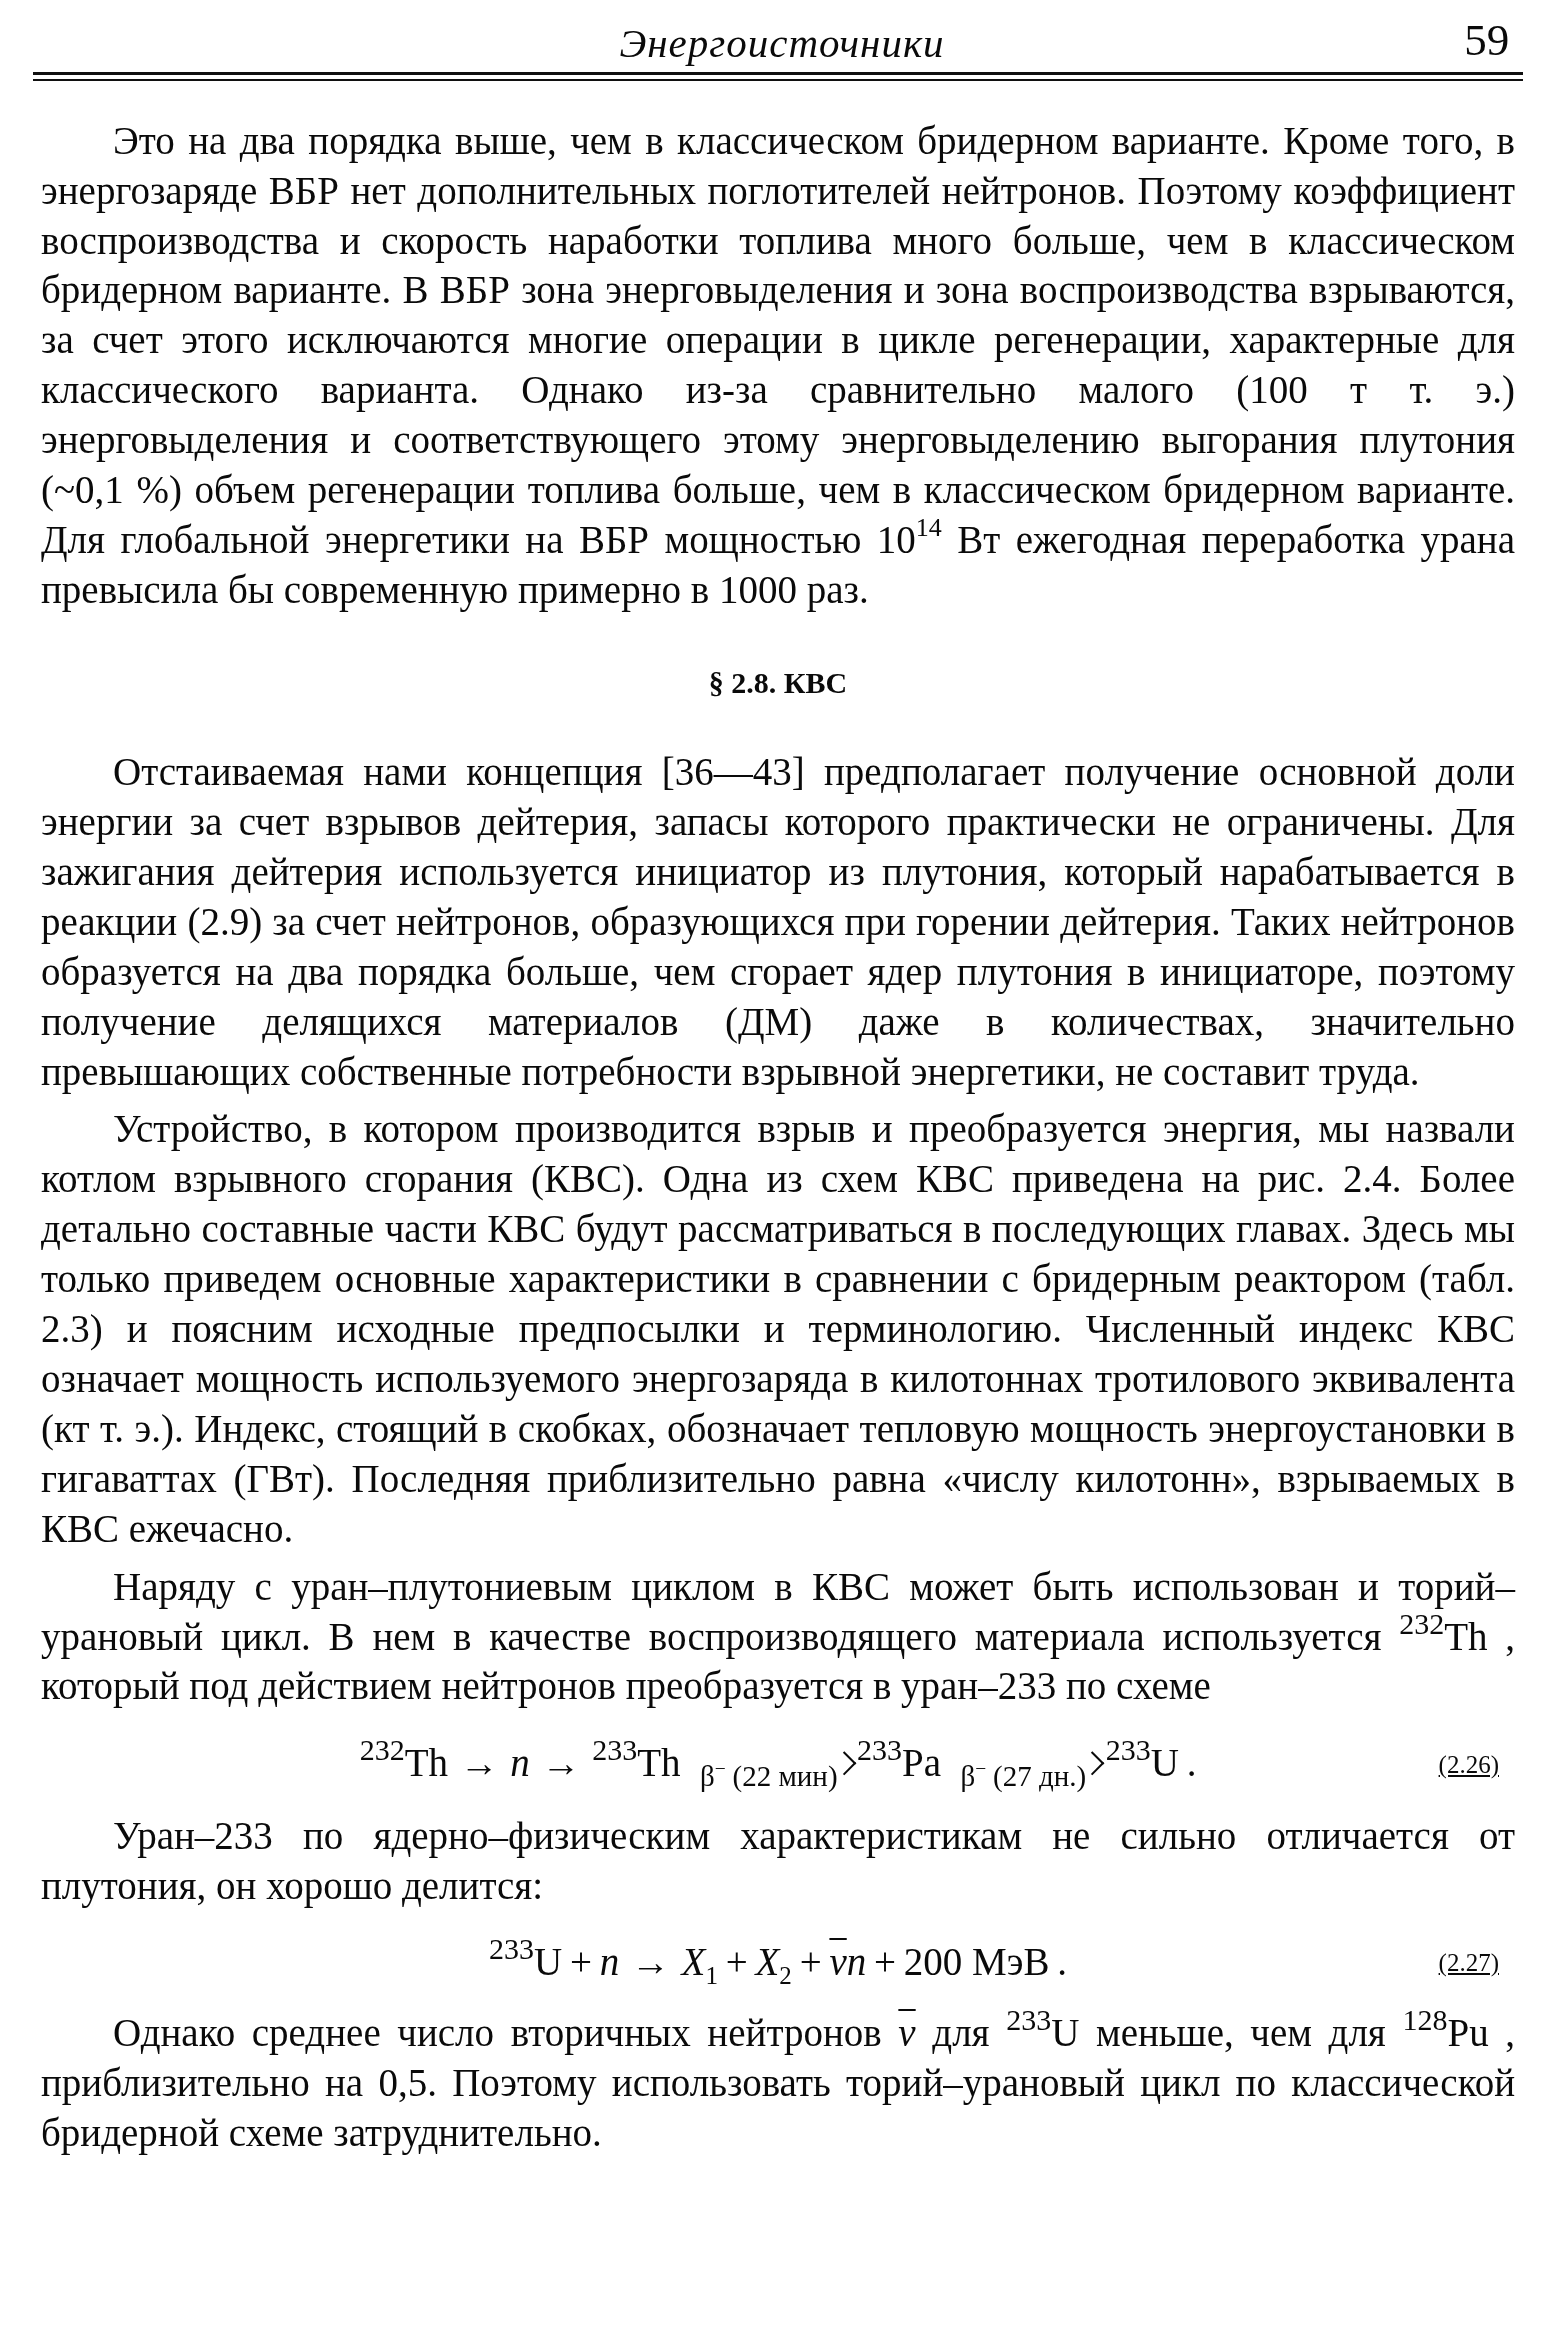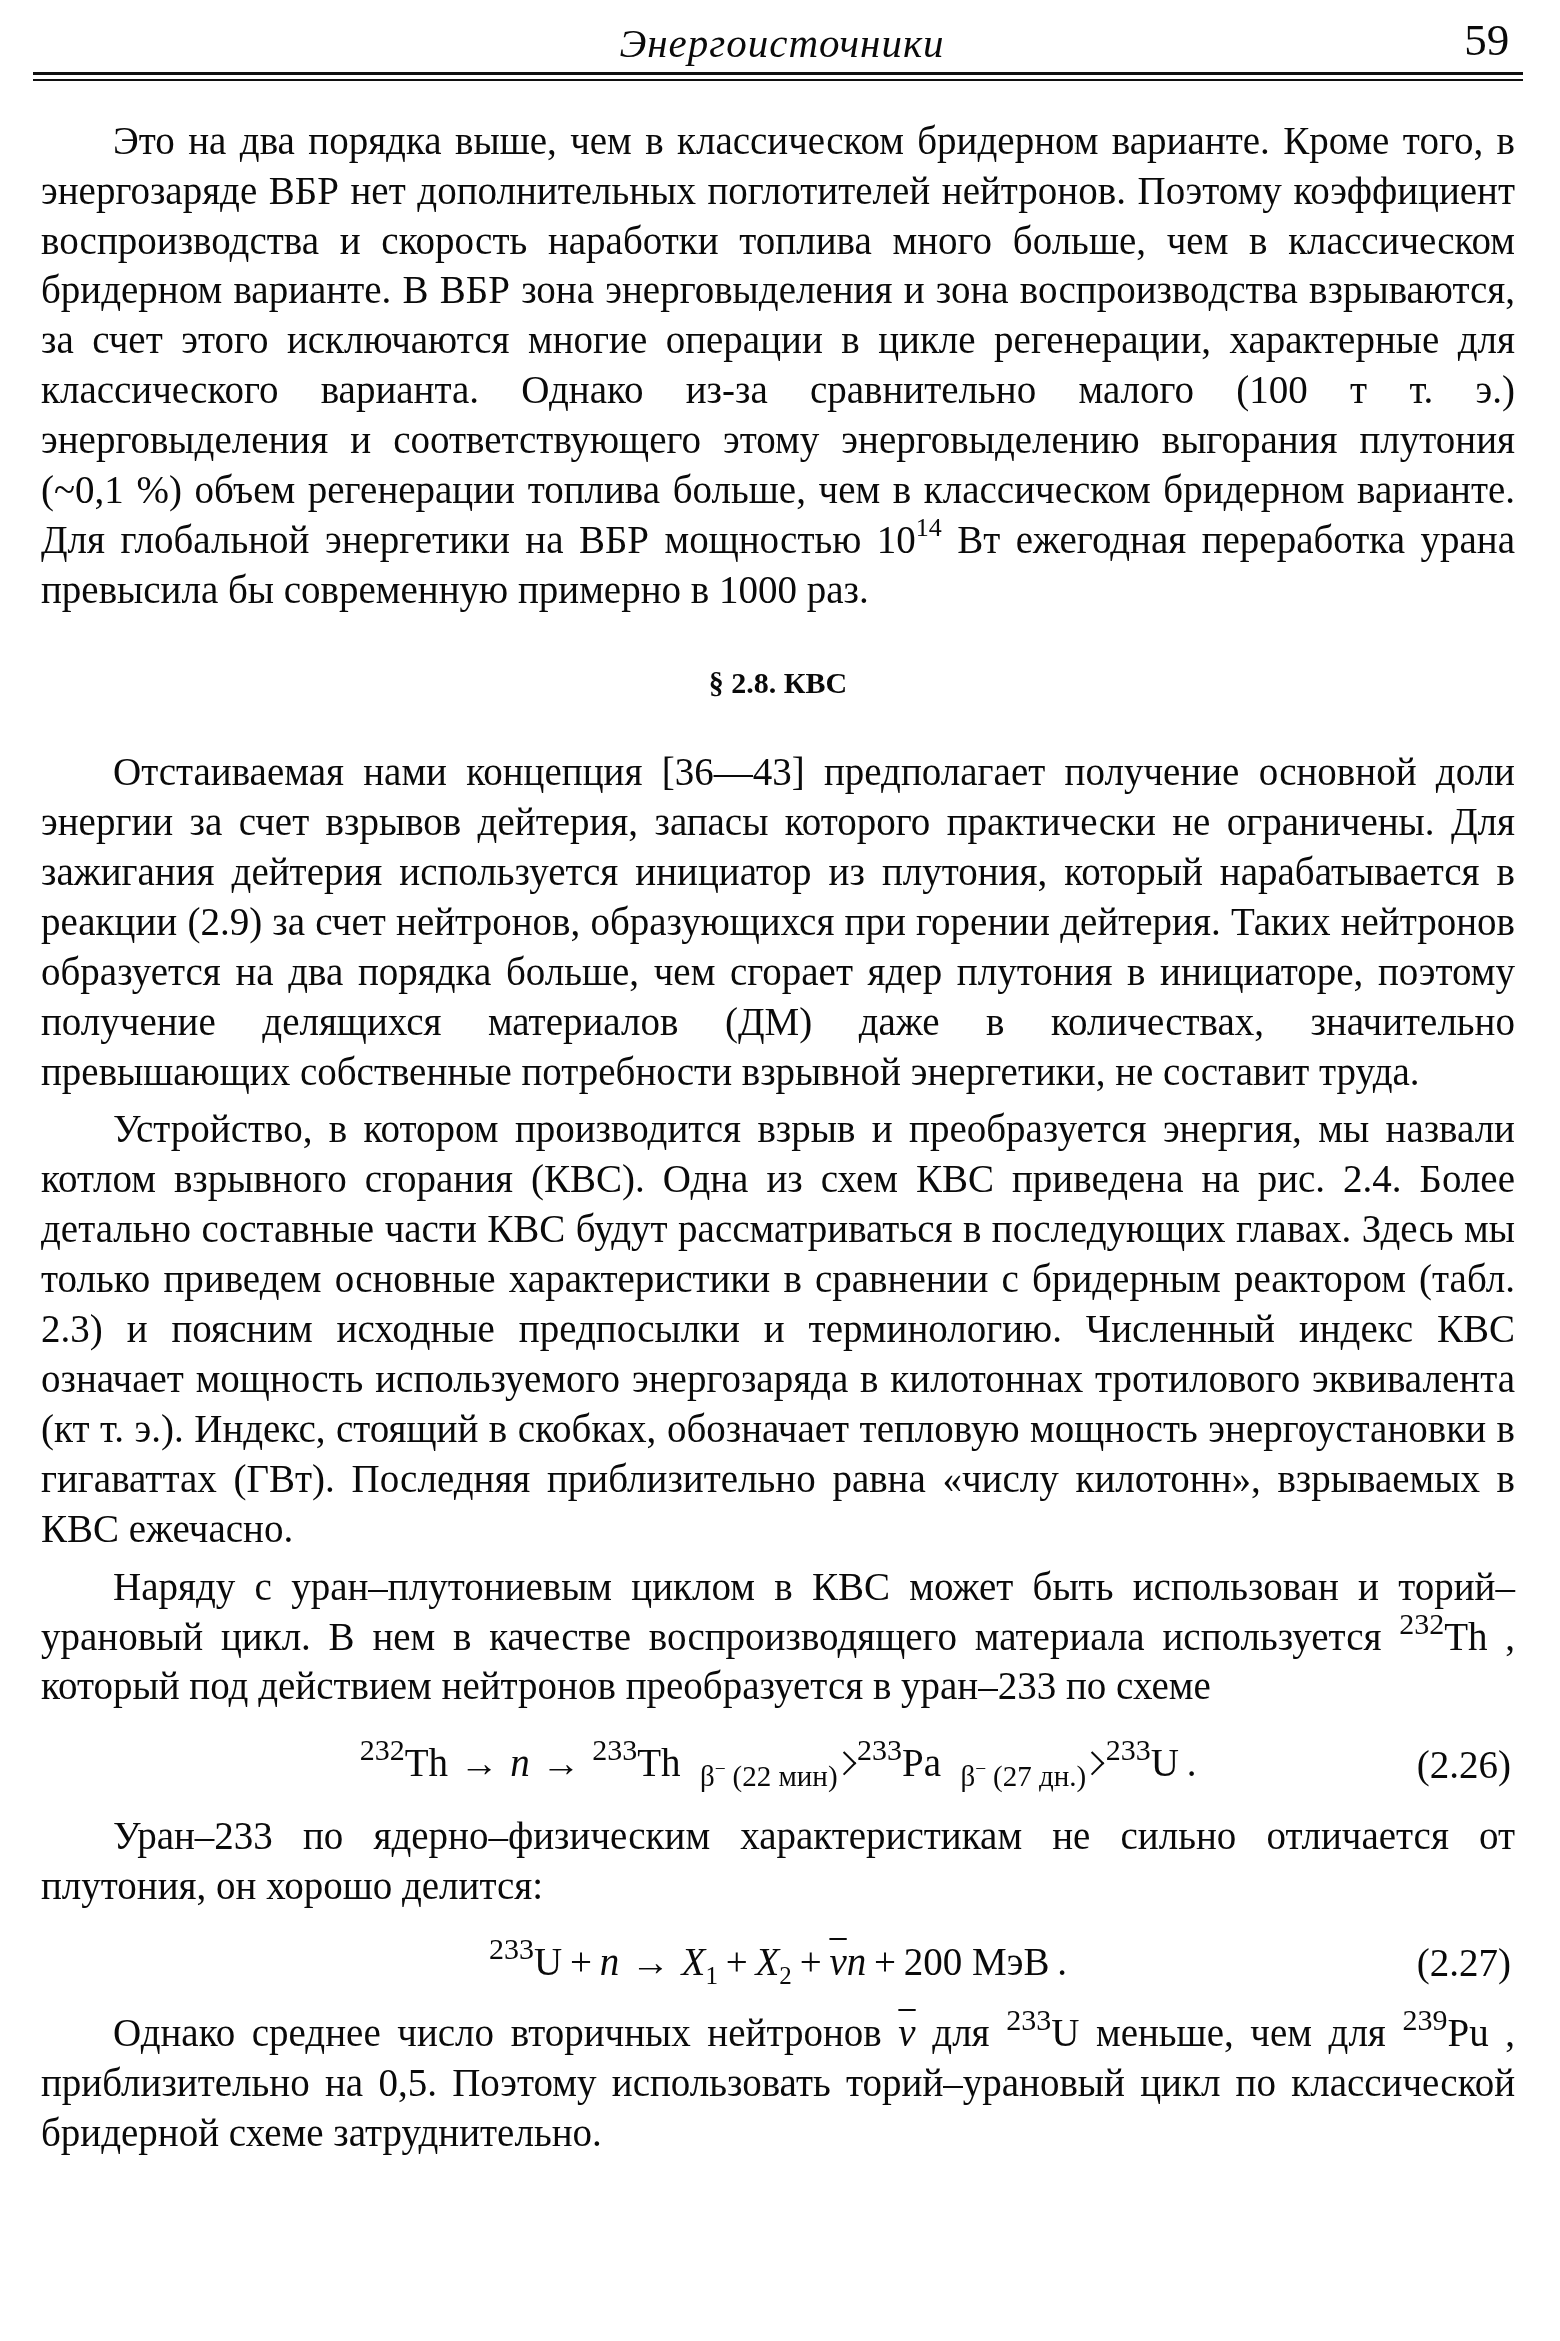--- a/index.html
+++ b/index.html
@@ -94,24 +94,25 @@
     text-align: center;
     font-size: 39px;
     line-height: 1.2;
     white-space: nowrap;
   }
   .eq-body { display: inline-flex; align-items: baseline; }
   .eq-body .op { margin: 0 11.7px; }
   .eq-body .op-tight { margin: 0 7.8px; }
   .eq-number {
     position: absolute;
-    right: 12px;
+    right: 24px;
     top: 50%;
     transform: translateY(-50%);
-    font-size: 39px;
+    font-size: 25px;
+    text-decoration: underline;
   }
   .eq-period { margin-left: 7.8px; }
   
   .rarrow {
     display: inline-flex;
     align-items: flex-end;
     margin: 0 3.9px;
     position: relative;
     top: 9.8px;
   }
@@ -198,17 +199,17 @@
           <span><span class="it">X</span><sub class="ssub">2</sub></span>
           <span class="op-tight">+</span>
           <span><span class="ovl it">ν</span><span class="it">n</span></span>
           <span class="op-tight">+</span>
           <span>200 МэВ</span>
           <span class="eq-period">.</span>
         </span>
       <span class="eq-number">(2.27)</span>
     </div>
 
-    <p class="body-par"><span>Однако среднее число вторичных нейтронов </span><span class="ovl it">ν</span><span> для </span><span><sup class="mass">233</sup><span>U</span></span><span> меньше, чем для </span><span><sup class="mass">239</sup><span>Pu</span></span><span> , приблизительно на 0,5. Поэтому использовать торий–урановый цикл по классической бридерной схеме затруднительно.</span></p>
+    <p class="body-par"><span>Однако среднее число вторичных нейтронов </span><span class="ovl it">ν</span><span> для </span><span><sup class="mass">233</sup><span>U</span></span><span> меньше, чем для </span><span><sup class="mass">128</sup><span>Pu</span></span><span> , приблизительно на 0,5. Поэтому использовать торий–урановый цикл по классической бридерной схеме затруднительно.</span></p>
 
   </main>
 </div>
 
 
 </body></html>

